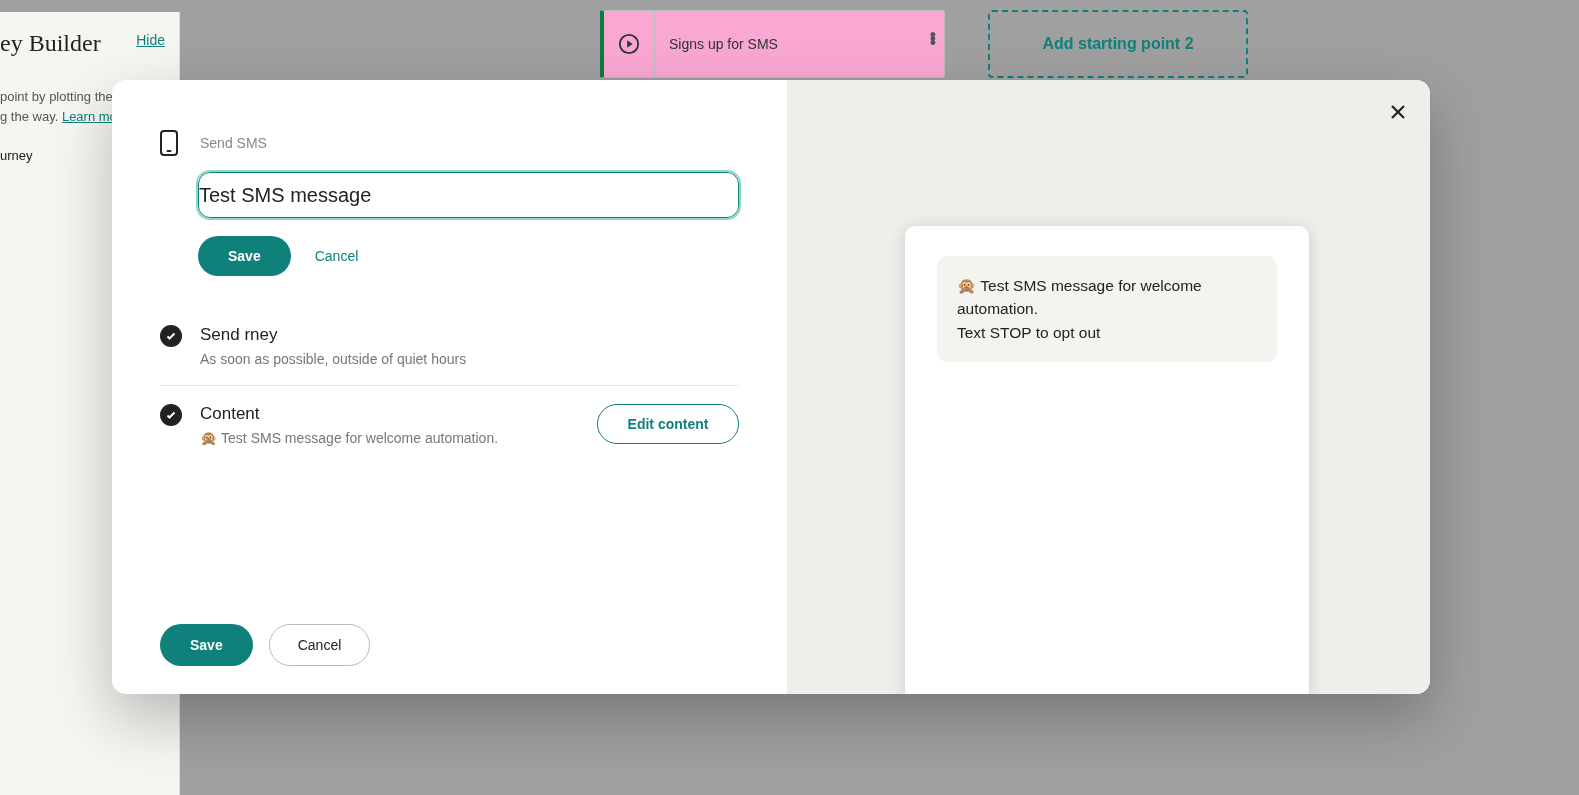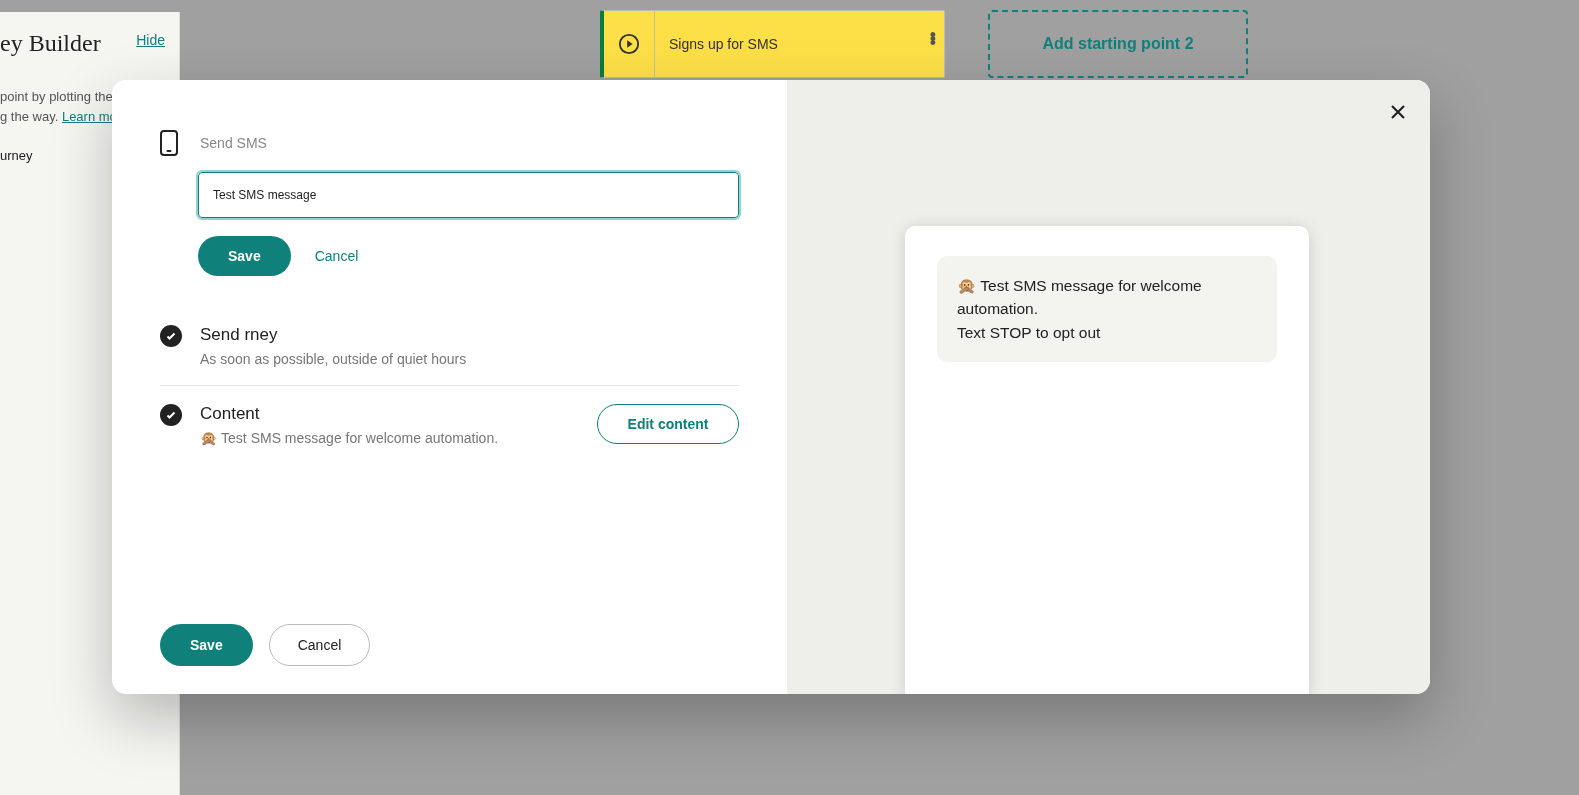--- a/index.html
+++ b/index.html
@@ -70,21 +70,21 @@
       padding: 22px 10px 0 0;
     }
     
     
     .start-card {
       position: absolute;
       left: 600px;
       top: 10px;
       width: 345px;
       height: 68px;
-      background: #fde047;
+      background: #f9a8d4;
       border: 1px solid #bcbcbc;
       border-left: 4px solid #0d7a3e;
       border-radius: 2px;
       display: flex;
       align-items: center;
     }
     .start-card .play-icon {
       width: 50px;
       display: flex;
       align-items: center;
@@ -199,23 +199,23 @@
     .name-input-wrap {
       margin-left: 38px;
       margin-bottom: 18px;
     }
     .name-input {
       width: 100%;
       height: 46px;
       border: 1px solid #10807b;
       outline: 2px solid #8fd4d0;
       outline-offset: 0;
-      border-radius: 4px;
-      padding: 0 14px;
-      font-size: 12px;
+      border-radius: 12px;
+      padding: 0 0;
+      font-size: 20px;
       color: #222;
     }
     
     
     .inline-actions {
       margin-left: 38px;
       display: flex;
       align-items: center;
       gap: 24px;
       margin-bottom: 30px;

